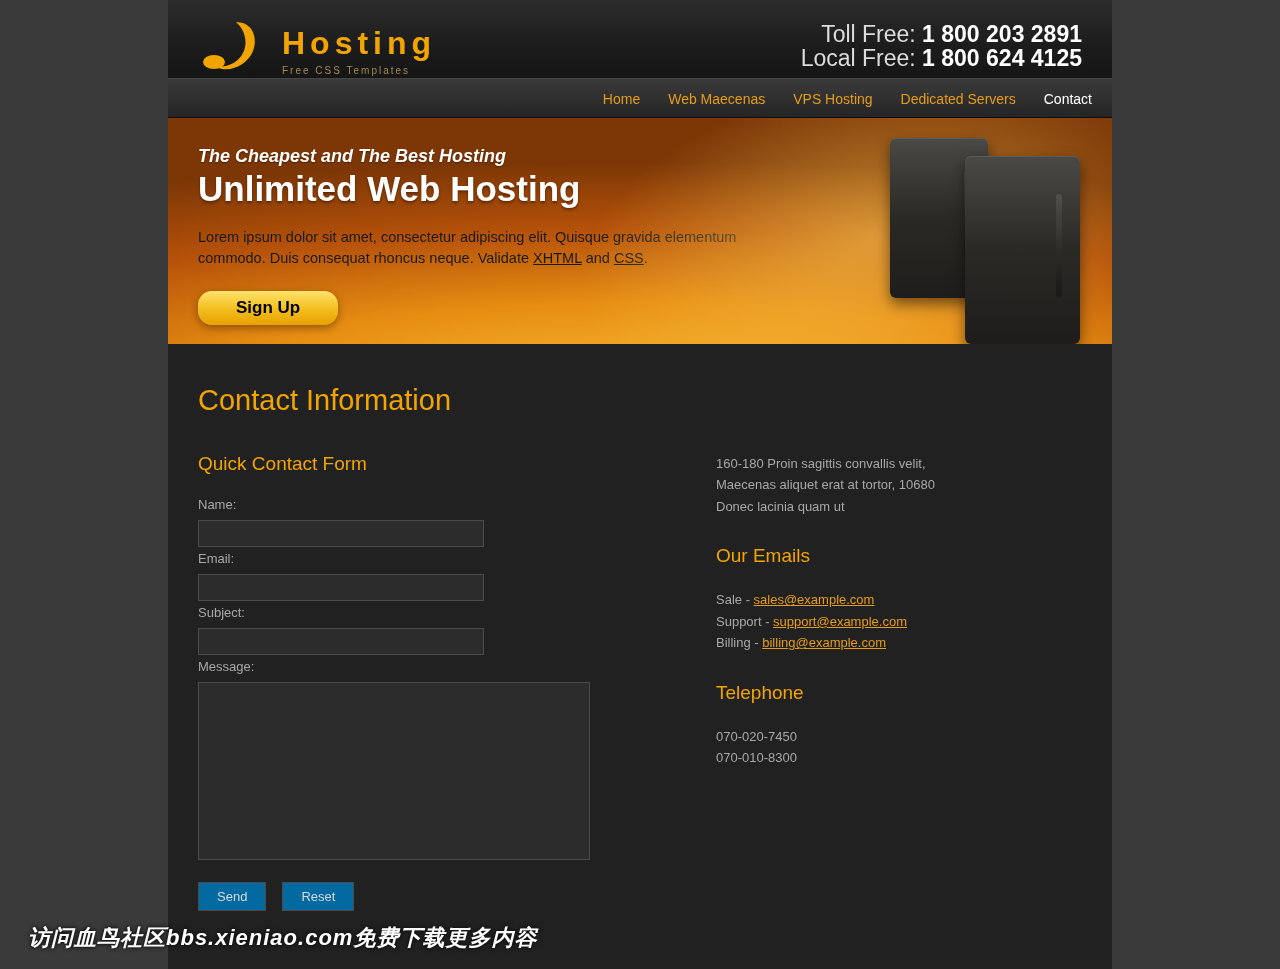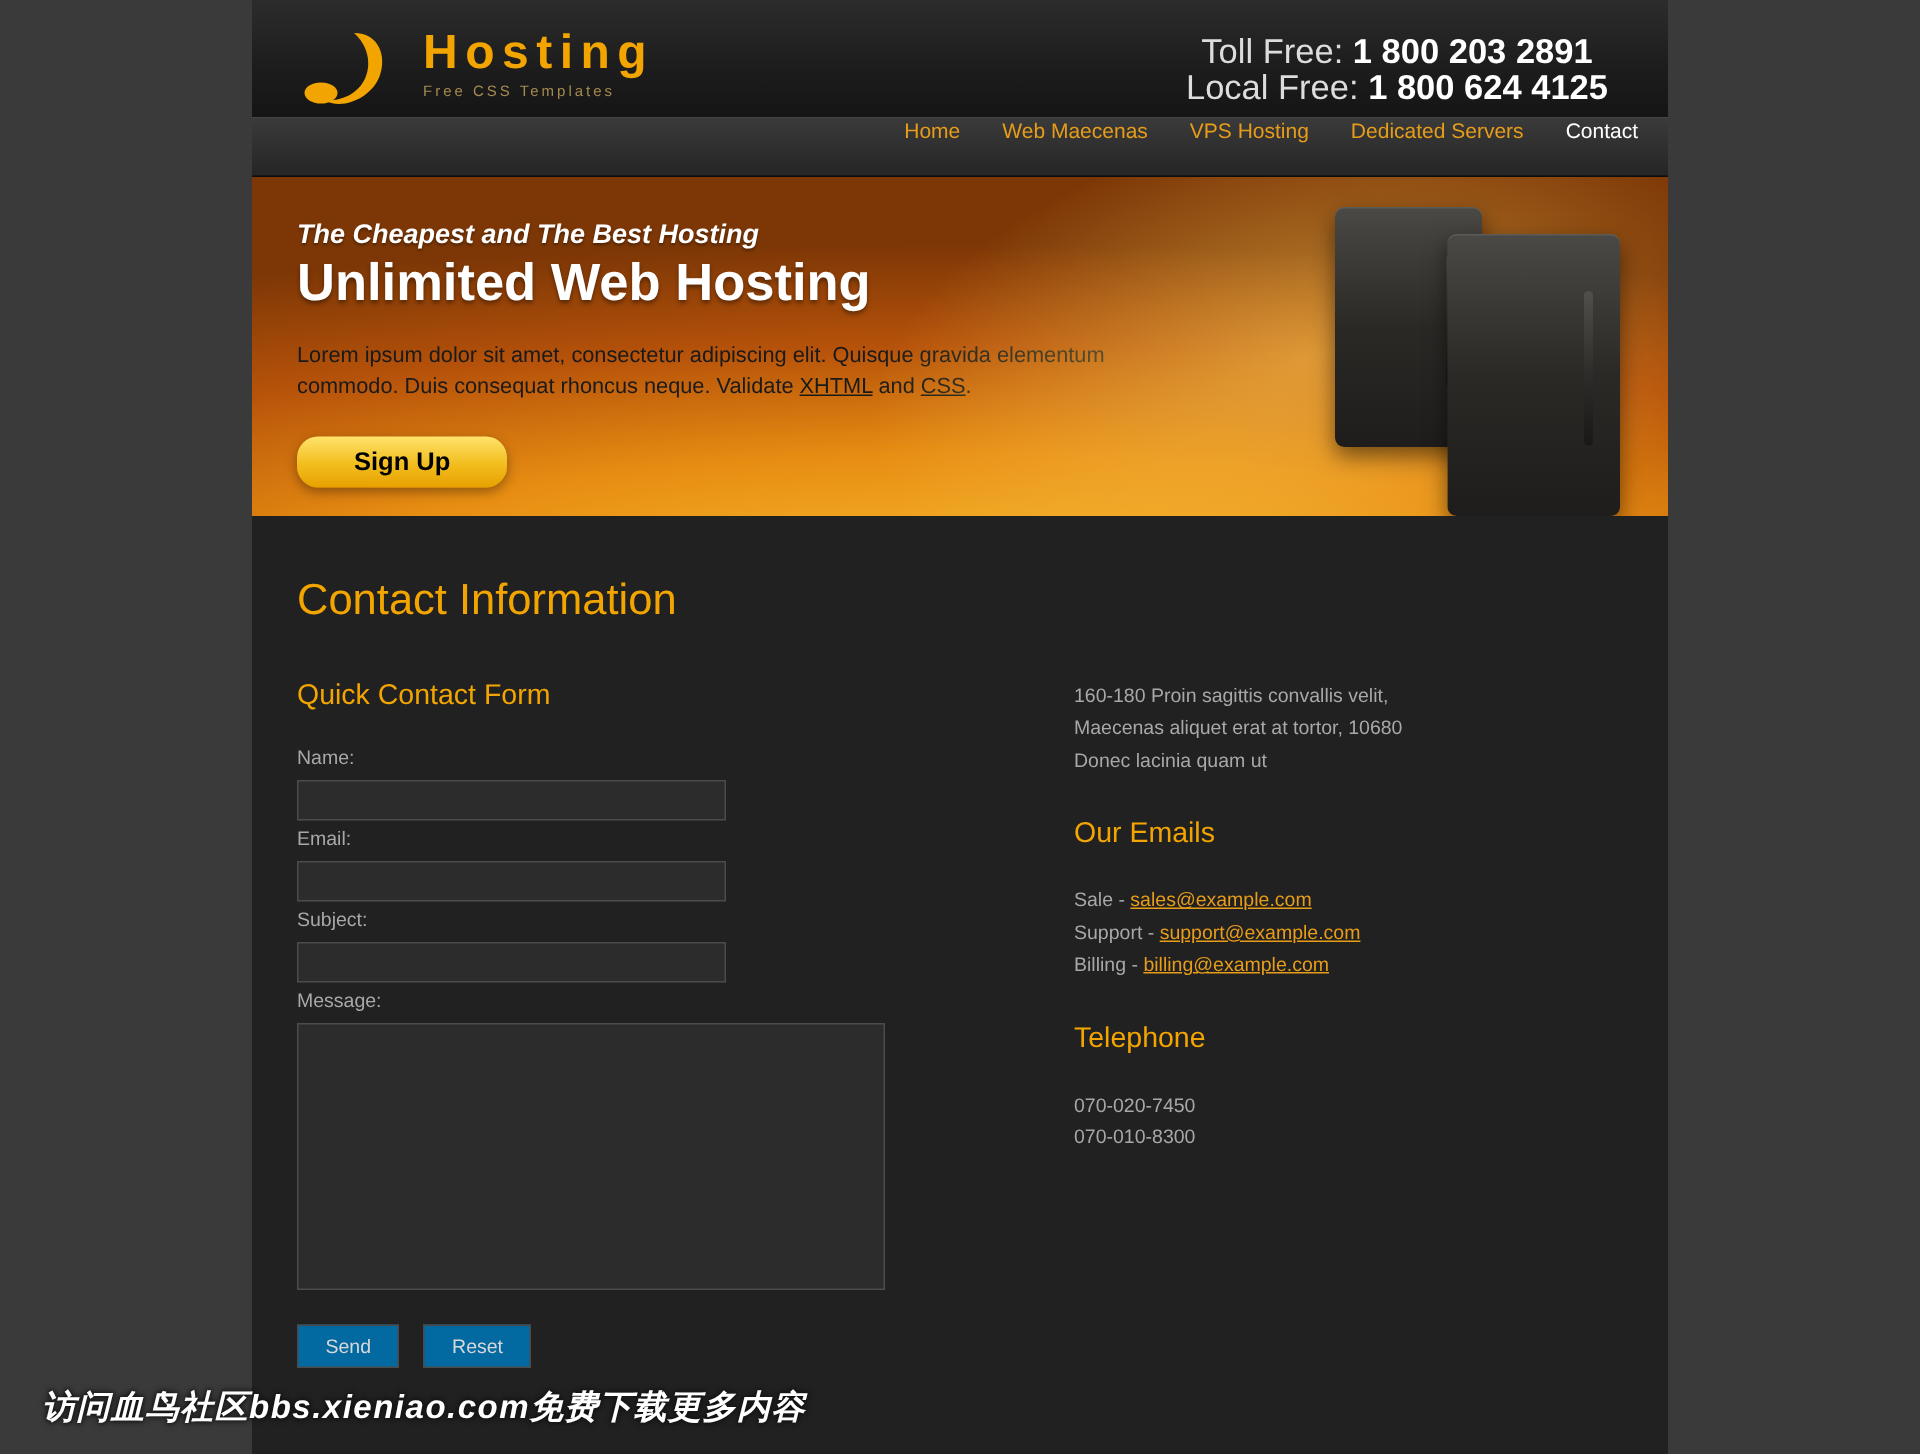--- a/index.html
+++ b/index.html
@@ -1,30 +1,30 @@
 <!DOCTYPE html>
 <html><head>
 <meta charset="utf-8">
 <style>
 *{margin:0;padding:0;box-sizing:border-box}
 body{background:#3a3a3a;font-family:Arial,Helvetica,sans-serif;min-height:969px}
 .page{width:944px;margin:0 auto;background:#212121}
 .header{background:linear-gradient(to bottom,#2c2c2c 0%,#1c1c1c 60%,#151515 100%);position:relative;height:78px;padding:0 30px}
-.logo-wrap{position:absolute;left:30px;top:18px;display:flex;align-items:flex-start}
+.logo-wrap{position:absolute;left:30px;top:18px;display:flex;align-items:flex-end}
 .logo-mark{width:70px;height:58px;position:relative}
 .logo-mark svg{width:70px;height:58px}
 .logo-text{margin-left:14px}
 .logo-text .brand{font-size:32px;color:#f2a500;font-weight:bold;letter-spacing:5px;line-height:1}
 .logo-text .tag{font-size:10px;color:#a48a50;letter-spacing:2px;margin-top:6px}
-.phones{position:absolute;right:40px;top:22px;text-align:center;color:#e8e8e8}
+.phones{position:absolute;right:30px;top:22px;text-align:right;color:#e8e8e8}
 .phones .row{font-size:23px;line-height:1.05}
 .phones .label{font-weight:300;color:#dcdcdc}
 .phones .num{font-weight:bold;color:#fff}
 .navbar{background:linear-gradient(to bottom,#3a3a3a 0%,#252525 100%);height:40px;border-top:1px solid #444;border-bottom:1px solid #0d0d0d;text-align:right;padding:0 20px}
-.navbar ul{list-style:none;display:inline-flex;height:40px;}
+.navbar ul{list-style:none;display:inline-flex;height:40px;align-items:center}
 .navbar li{margin-left:28px}
 .navbar a{color:#e79d19;text-decoration:none;font-size:14px}
 .navbar li.current a{color:#fff}
 .hero{background:radial-gradient(ellipse 120% 100% at 50% 120%,#f8bb2e 0%,#e78d12 38%,#b6520a 70%,#7d3706 100%);position:relative;height:226px;padding:28px 30px 0 30px;overflow:hidden}
 .hero::before{content:"";position:absolute;right:-60px;top:-40px;width:600px;height:320px;background:radial-gradient(ellipse at center,rgba(255,210,90,0.55) 0%,rgba(255,210,90,0) 70%);transform:rotate(-12deg)}
 .hero h3{color:#fff;font-style:italic;font-weight:bold;font-size:18px;text-shadow:0 1px 2px rgba(0,0,0,.4)}
 .hero h1{color:#fff;font-weight:bold;font-size:35px;text-shadow:0 2px 3px rgba(0,0,0,.4);margin-top:2px}
 .hero p{color:#1a1a1a;font-size:14.5px;max-width:580px;margin-top:18px;line-height:1.45}
 .hero p a{color:#1a1a1a;text-decoration:underline}
 .signup{display:inline-block;background:linear-gradient(to bottom,#ffe36b,#f2bd1d 55%,#e7a100);color:#000;font-weight:bold;font-size:17px;padding:7px 38px;border-radius:14px;margin-top:22px;cursor:pointer;box-shadow:0 3px 8px rgba(0,0,0,.35)}

